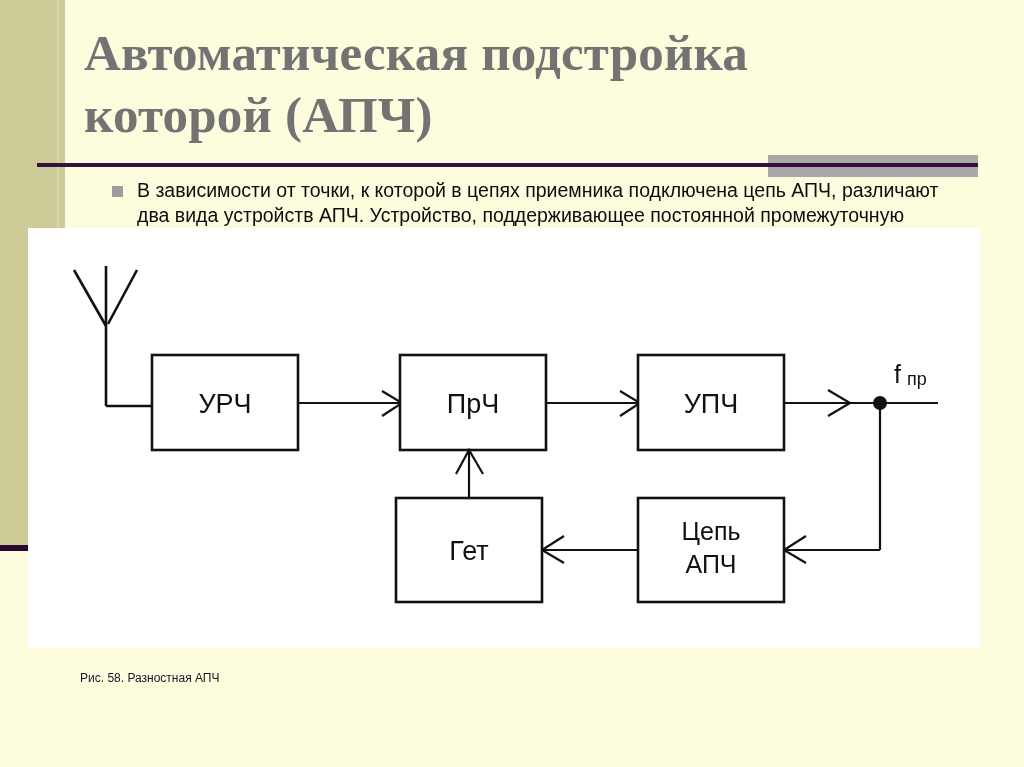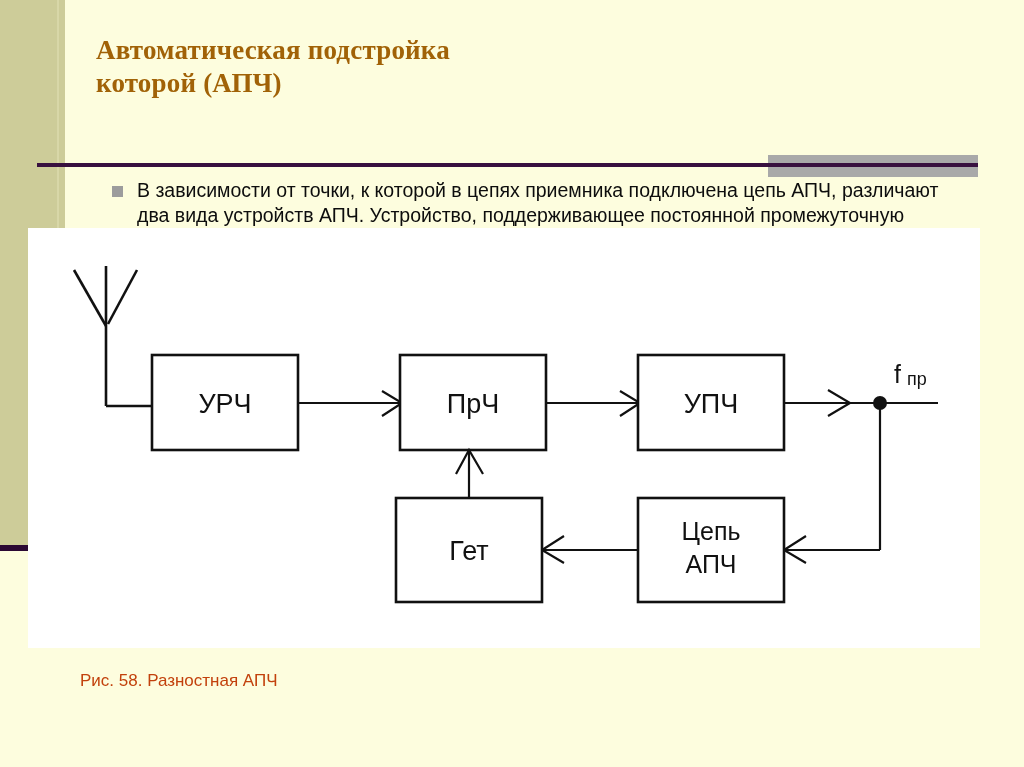--- a/index.html
+++ b/index.html
@@ -47,26 +47,26 @@
   }
 
   
   #title-block {
     position: absolute;
     left: 84px;
     top: 22px;
     width: 690px;
   }
   #page-title {
-    margin: 12px;
+    margin: 0;
     font-family: "Liberation Serif", serif;
     font-weight: bold;
-    font-size: 27px;
+    font-size: 51px;
     line-height: 1.22;
-    color: #a16207;
+    color: #737373;
     letter-spacing: 0.2px;
   }
 
   
   #header-rule {
     position: absolute;
     left: 37px;
     top: 163px;
     width: 941px;
     height: 4px;
@@ -140,22 +140,22 @@
     font-size: 18px;
     fill: #111;
   }
 
   
   #figure-caption {
     position: absolute;
     left: 80px;
     top: 671px;
     margin: 0;
-    font-size: 17px;
-    color: #c2410c;
+    font-size: 12px;
+    color: #0f172a;
     font-family: "Liberation Sans", sans-serif;
   }
 </style>
 </head>
 <body>
 
 <div id="slide-root">
 
   <div id="sidebar-strip">
     <div id="sidebar-strip-inner-line"></div>

